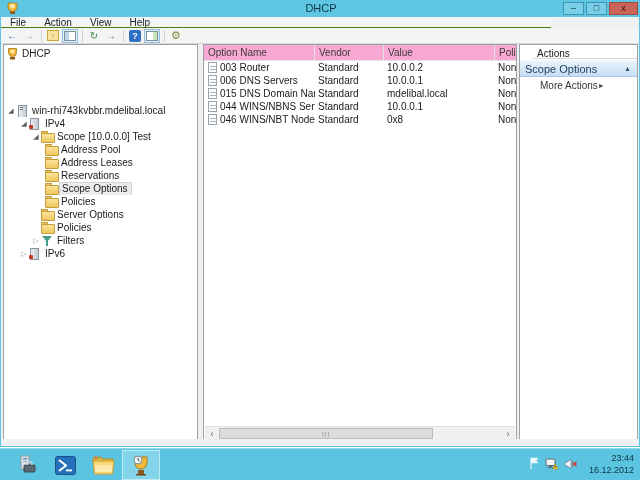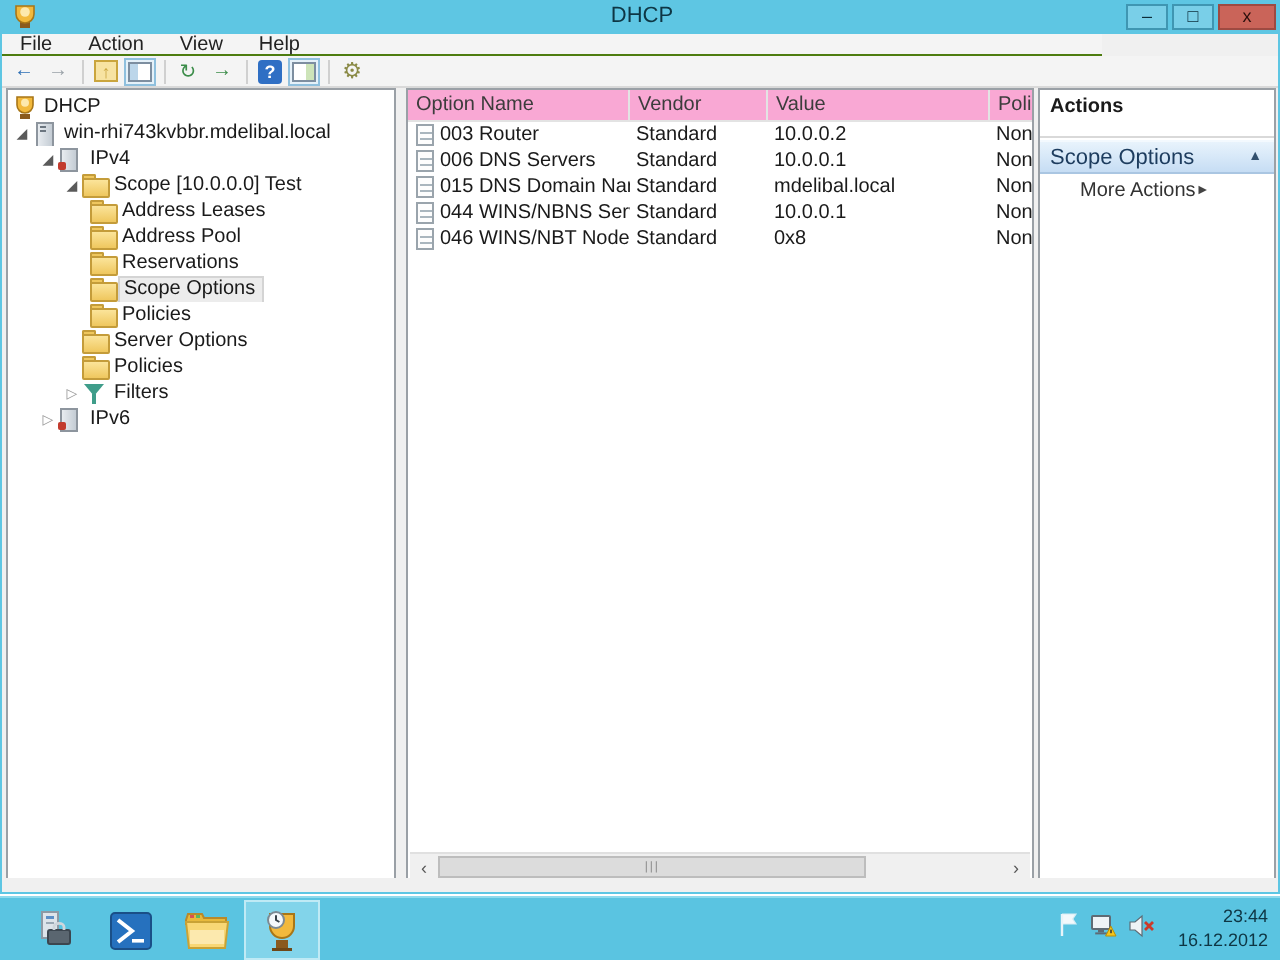--- a/index.html
+++ b/index.html
@@ -43,21 +43,21 @@
   .tree-pane { left:2px; width:195px; height:398px; padding-top:2px; }
   .list-pane { left:202px; width:314px; height:398px; }
   .actions-pane { left:518px; width:119px; height:398px; }
 
   
   .trow { height:13px; display:flex; align-items:center; font-size:10px; color:#1a1a1a; white-space:nowrap; overflow:hidden; }
   .exp { width:10px; font-size:7px; color:#5a5a5a; text-align:center; flex:0 0 10px; }
   .exp.hollow { color:#9a9a9a; }
   .tlabel { padding:0 3px 1px 2px; }
   .tlabel.selected { background:#ececec; border:1px solid #d4d4d4; }
-  .lvl0 { padding-left:2px; } .lvl1 { padding-left:2px; } .lvl2 { padding-left:15px; }
+  .lvl0 { padding-left:2px; } .lvl1 { padding-left:2px;margin-top:44px; } .lvl2 { padding-left:15px; }
   .lvl3 { padding-left:27px; } .lvl4 { padding-left:41px; }
   .ticon { width:13px; height:11px; position:relative; flex:0 0 13px; margin-right:1px; }
   .ic-folder::after { content:""; position:absolute; left:0; top:2px; width:12px; height:8px; background:linear-gradient(#fbe49a,#efc75e); border:1px solid #c49c3a; border-radius:1px; }
   .ic-folder::before { content:""; position:absolute; left:0; top:0; width:5px; height:3px; background:#efc75e; border:1px solid #c49c3a; border-bottom:none; border-radius:1px 1px 0 0; }
   .ic-server::after { content:""; position:absolute; left:2px; top:0; width:7px; height:11px; background:linear-gradient(90deg,#e8ecf0,#c4ccd4); border:1px solid #8d959e; }
   .ic-server::before { content:""; position:absolute; left:4px; top:2px; width:3px; height:1px; background:#6c7680; box-shadow:0 2px 0 #6c7680; z-index:1; }
   .ic-ip::after { content:""; position:absolute; left:1px; top:0; width:7px; height:10px; background:linear-gradient(90deg,#e8ecf0,#c4ccd4); border:1px solid #8d959e; }
   .ic-ip::before { content:""; position:absolute; left:0; bottom:0; width:4px; height:4px; background:#c23b2e; border-radius:1px; z-index:1; }
   .ic-filter::after { content:""; position:absolute; left:1px; top:1px; border-left:5px solid transparent; border-right:5px solid transparent; border-top:6px solid #3f9d8a; }
   .ic-filter::before { content:""; position:absolute; left:5px; top:6px; width:2px; height:5px; background:#3f9d8a; }
@@ -72,21 +72,21 @@
   .lrow .c1 { display:flex; align-items:center; }
   .doc { width:9px; height:11px; background:#fdfdfd; border:1px solid #9aa4ac; margin:0 3px 0 1px; flex:0 0 9px;
          background-image:repeating-linear-gradient(#fdfdfd 0 2px, #aab6be 2px 3px); background-size:7px 9px; background-position:1px 1px; background-repeat:no-repeat; }
   .hscroll { position:absolute; left:1px; right:1px; bottom:1px; height:14px; background:#f0f0f0; display:flex; border-top:1px solid #e0e0e0; }
   .sarrow { width:14px; height:13px; display:flex; align-items:center; justify-content:center; font-size:9px; color:#555; }
   .strack { flex:1; position:relative; }
   .sthumb { position:absolute; left:0; top:1px; width:76%; height:11px; background:#dcdcdc; border:1px solid #bdbdbd;
             display:flex; align-items:center; justify-content:center; font-size:6px; color:#8a8a8a; letter-spacing:1px; }
 
   
-  .a-title { height:24px; font-size:10px; font-weight:bold; color:#1a1a1a; padding:3px 0 0 5px; border-bottom:1px solid #d9d9d9; }
+  .a-title { height:14px; font-size:10px; font-weight:normal; color:#1a1a1a; padding:3px 0 0 5px; border-bottom:1px solid #d9d9d9;margin-left:12px; }
   .a-section { height:17px; margin-top:1px; background:linear-gradient(#e8f3fc,#c6ddf4); border-top:1px solid #f3f9fe; border-bottom:1px solid #aac6e2;
                display:flex; align-items:center; justify-content:space-between; padding:0 6px 0 5px; font-size:11px; color:#1d3c5e; }
   .a-section .a-caret { font-size:7px; color:#33506e; }
   .a-more { height:16px; display:flex; align-items:center; padding:0 4px 0 20px; font-size:10px; color:#333; }
   .a-more .a-sub { font-size:7px; color:#444; }
 
   .win-bottom { position:absolute; left:0; bottom:0; width:638px; height:4px; background:#f0f0f0; }
 
   
   .taskbar { position:absolute; left:0; top:448px; width:640px; height:32px; background:#5ac4e1; border-top:1px solid #8edaed; display:flex; align-items:center; }
@@ -181,25 +181,25 @@
         <span class="ticon ic-ip"></span>
         <span class="tlabel">IPv4</span>
       </div>
       <div class="trow lvl3">
         <span class="exp">◢</span>
         <span class="ticon ic-folder"></span>
         <span class="tlabel">Scope [10.0.0.0] Test</span>
       </div>
       <div class="trow lvl4">
         <span class="ticon ic-folder"></span>
+        <span class="tlabel">Address Pool</span>
+      </div>
+      <div class="trow lvl4">
+        <span class="ticon ic-folder"></span>
         <span class="tlabel">Address Leases</span>
-      </div>
-      <div class="trow lvl4">
-        <span class="ticon ic-folder"></span>
-        <span class="tlabel">Address Pool</span>
       </div>
       <div class="trow lvl4">
         <span class="ticon ic-folder"></span>
         <span class="tlabel">Reservations</span>
       </div>
       <div class="trow lvl4">
         <span class="ticon ic-folder"></span>
         <span class="tlabel selected">Scope Options</span>
       </div>
       <div class="trow lvl4">

